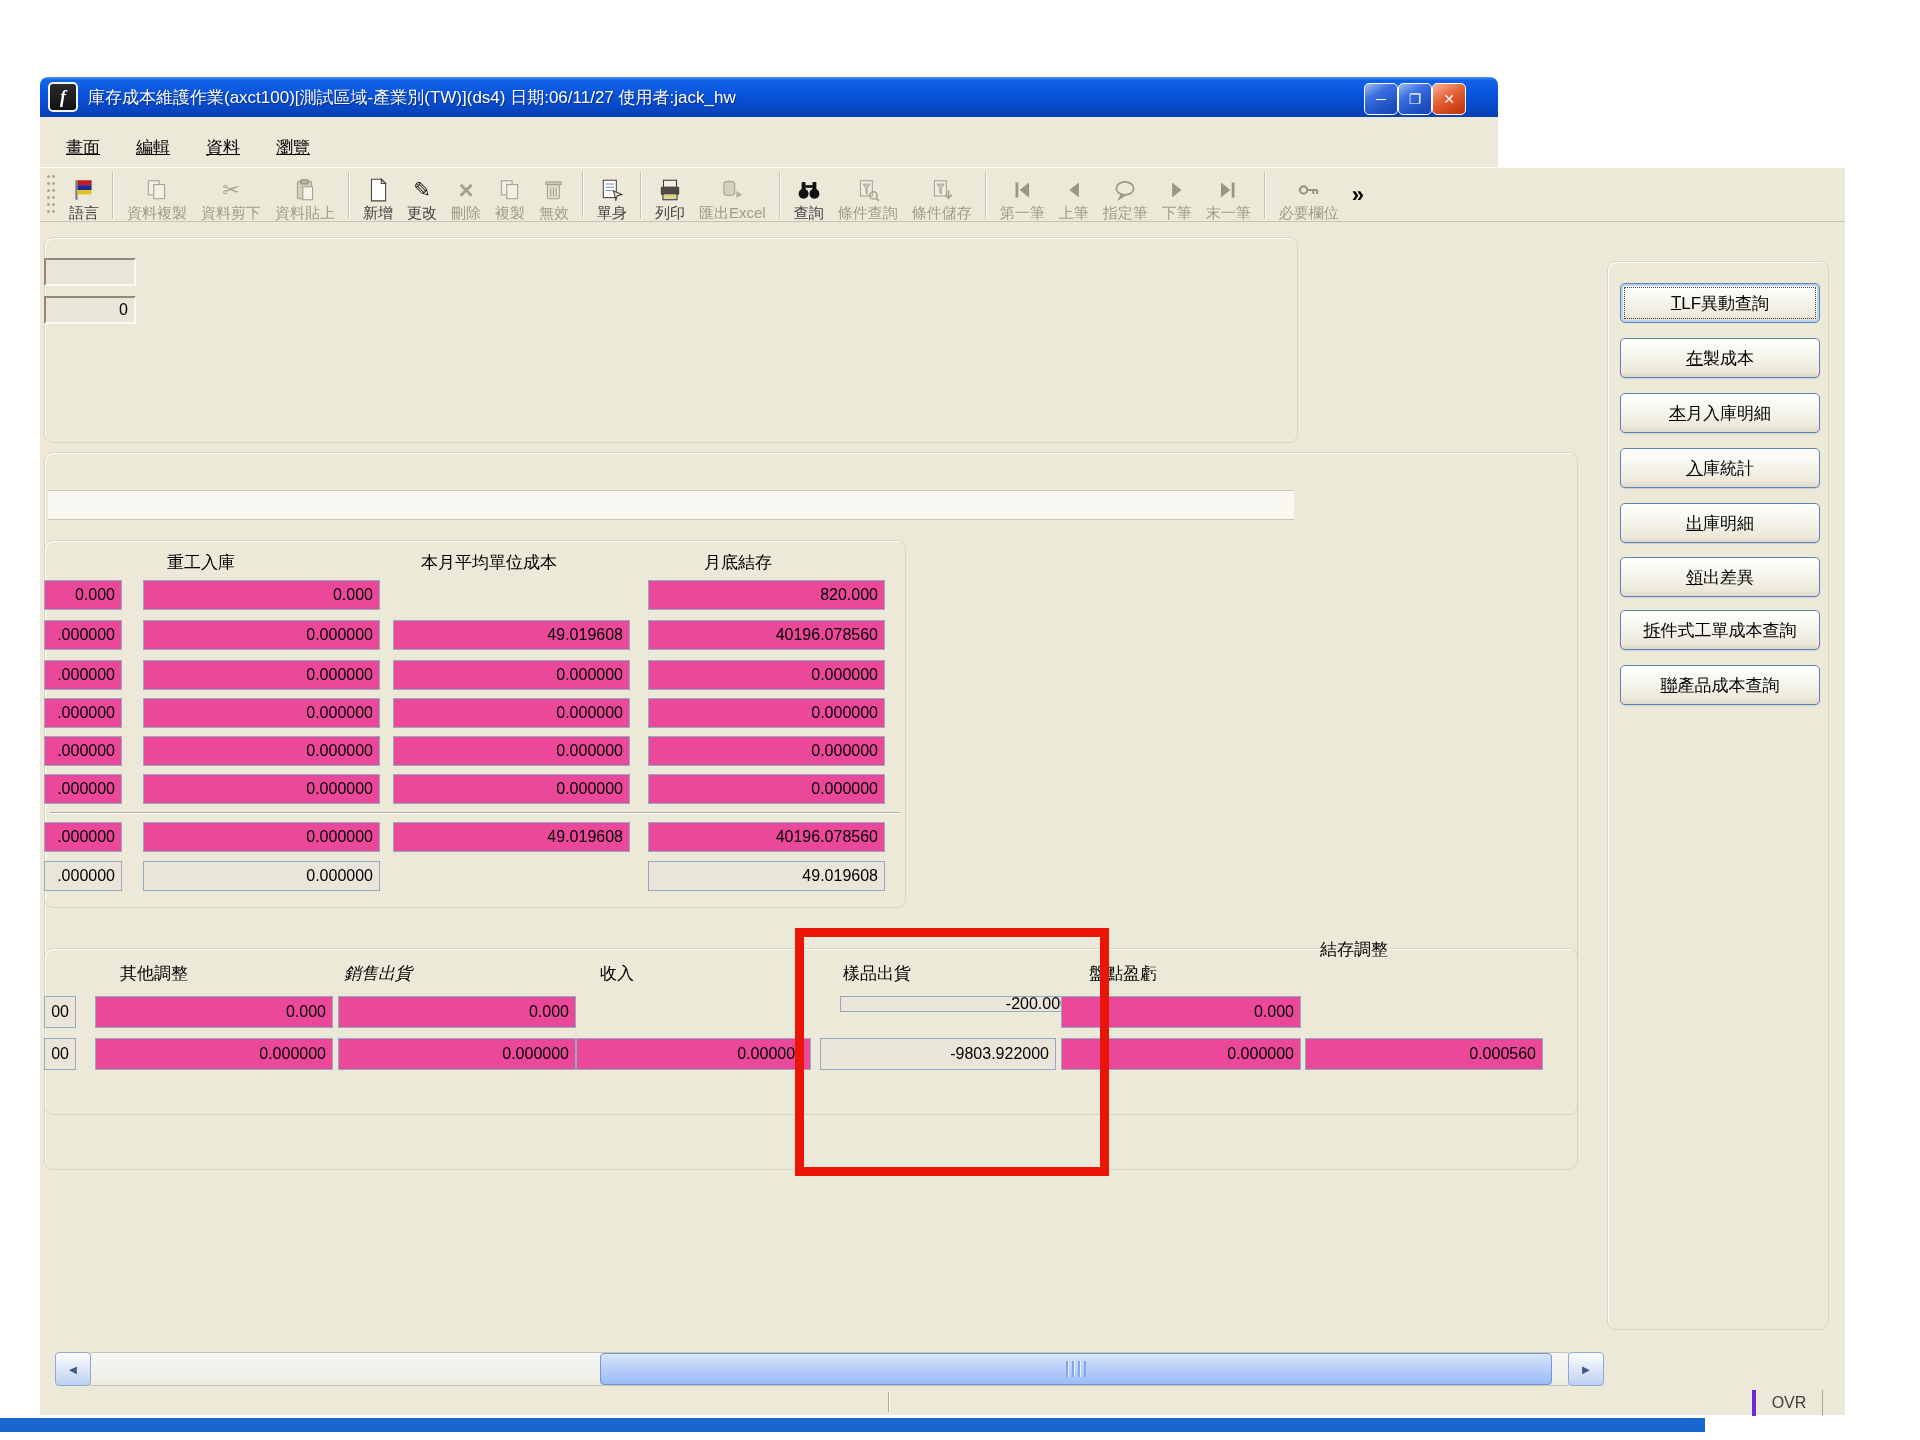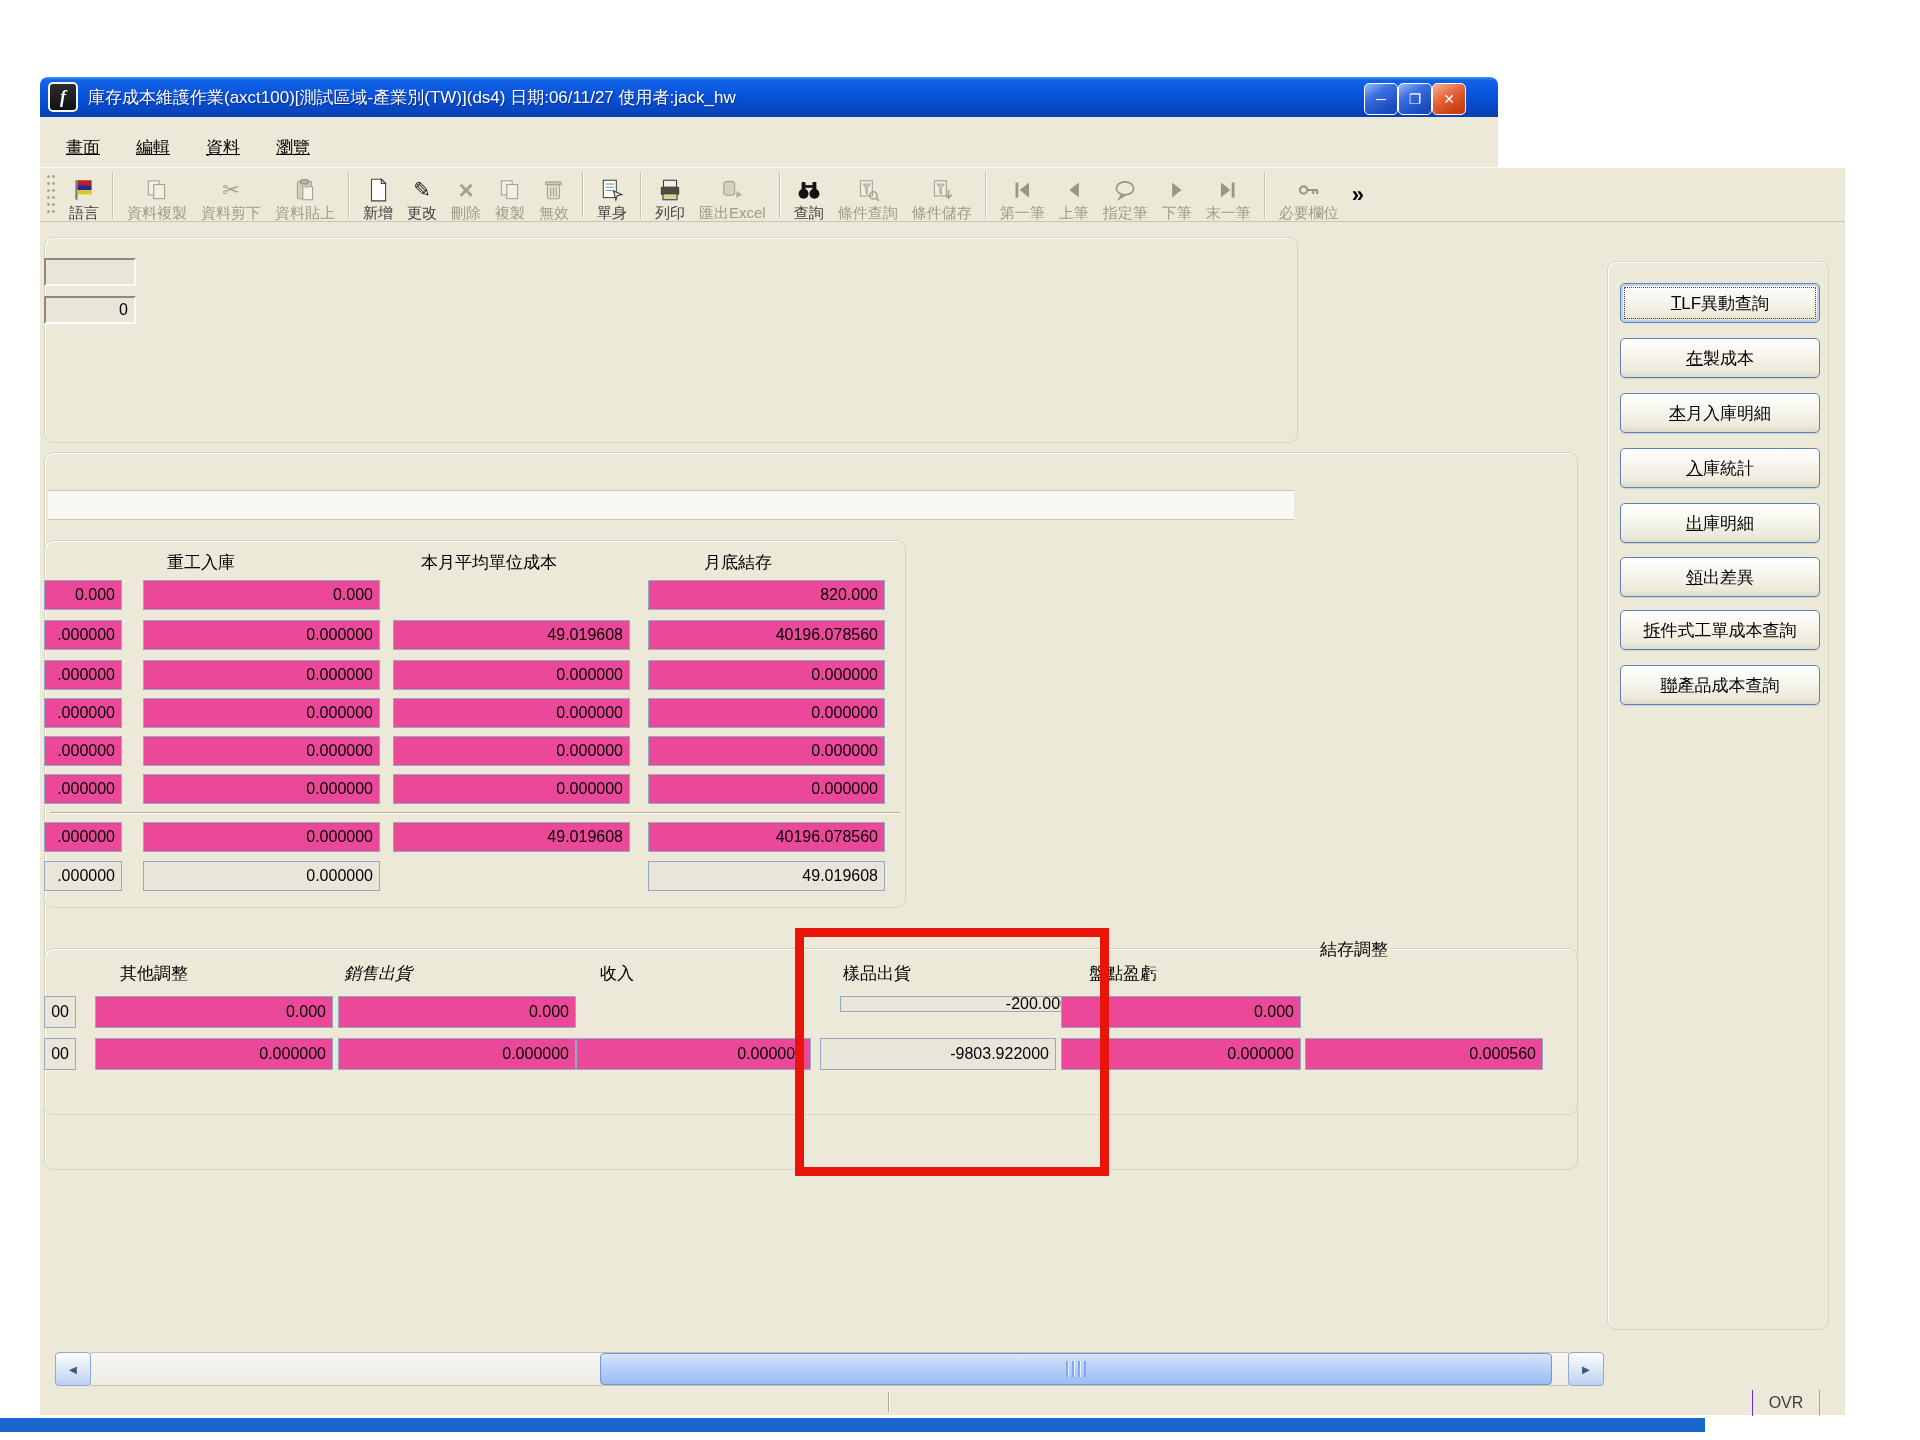--- a/index.html
+++ b/index.html
@@ -68,21 +68,21 @@
   .sb-track{position:absolute;background:linear-gradient(180deg,#f7f7f4,#ecebe2);
             border:1px solid #c6c3b2;border-radius:3px;}
   .sb-thumb{position:absolute;background:linear-gradient(180deg,#d8e5fc 0%,#b4ccf8 55%,#9cbdf5 100%);
             border:1px solid #7396d8;border-radius:4px;display:flex;align-items:center;justify-content:center;}
   .sb-grip{width:20px;height:16px;
            background:repeating-linear-gradient(90deg,#86a8e8 0 2px,#e8f0fd 2px 3px,transparent 3px 6px);}
 
   
   .stat-tick{position:absolute;border-left:1px solid #aba790;border-right:1px solid #fbfaf4;}
   .ovrcell{position:absolute;display:flex;align-items:center;justify-content:center;font-size:16px;color:#3e3e3e;
-           border-left:1px solid #6d28d9;border-right:1px solid #aba790;}
+           border-left:4px solid #6d28d9;border-right:1px solid #aba790;}
 
   .redbox{position:absolute;border:9px solid #e81508;z-index:60;}
   svg{display:block;}
 </style>
 </head>
 <body>
 
 <div class="abs titlebar" style="left:40px;top:77px;width:1458px;height:40px;">
   <div class="appicon">f</div>
   <div class="apptitle">庫存成本維護作業(axct100)[測試區域-產業別(TW)](ds4)  日期:06/11/27  使用者:jack_hw</div>

